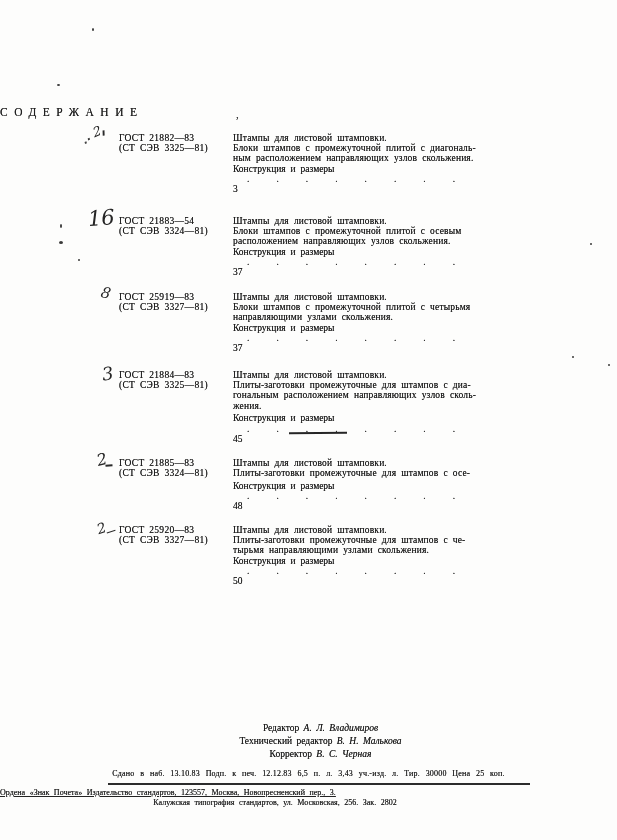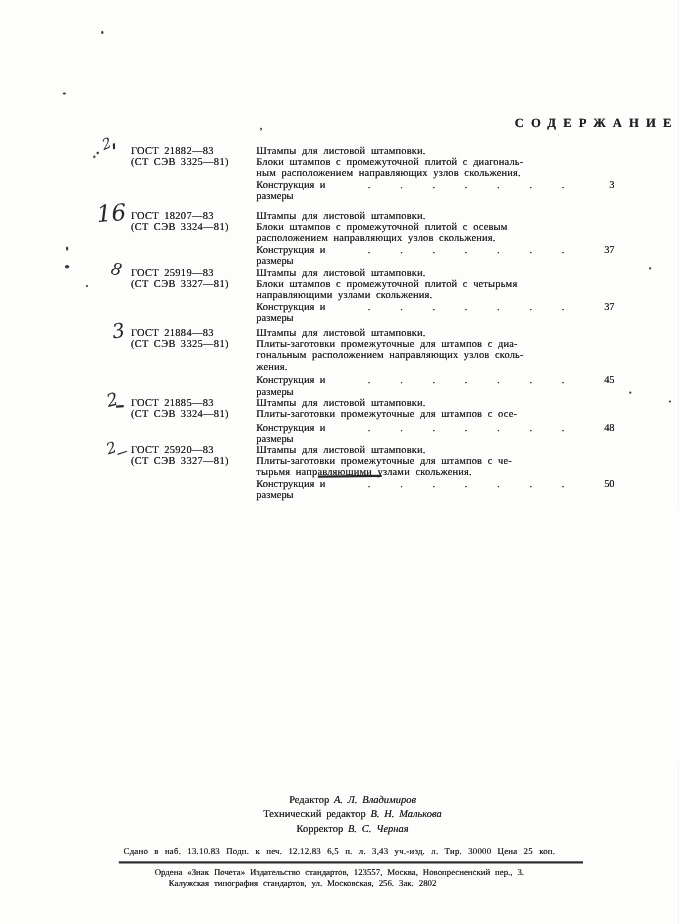--- a/index.html
+++ b/index.html
@@ -9,22 +9,22 @@
     margin:0 auto;
     background:#fdfdfc;
     font-family:"Liberation Serif", serif;
     color:#1b1b1b;
     overflow:hidden;
     text-shadow:0 0 .3px rgba(20,20,20,.75);
   }
   
   .title{
     position:absolute;left:0;top:106;width:617px;top:106px;
-    text-align:right;
-    font-size:11.5px;font-weight:bold;letter-spacing:6.5px;
+    text-align:left;
+    font-size:11.5px;font-weight:normal;letter-spacing:6.5px;
     color:#202020;
   }
   .stray-comma{
     position:absolute;left:236px;top:108px;font-size:11px;color:#333;
   }
   
   .toc{
     position:absolute;left:85px;top:130px;width:462px;
     font-size:9.5px;line-height:10.2px;
   }
@@ -34,21 +34,21 @@
     position:relative;
   }
   .entry:nth-child(1){margin-bottom:8px;padding-top:3px;}
   .entry:nth-child(2){margin-bottom:1px;}
   .entry:nth-child(3){margin-bottom:3px;}
   .entry:nth-child(4){margin-bottom:0;}
   .entry:nth-child(5){margin-bottom:0;}
   .gost-cell{white-space:nowrap;letter-spacing:.3px;word-spacing:2px;}
   .desc-cell{position:relative;}
   .desc-line{word-spacing:2.5px;letter-spacing:.15px;}
-  .conclusion{display:flex;align-items:baseline;word-spacing:2.5px;}
+  .conclusion{display:flex;align-items:baseline;word-spacing:2.5px;flex-direction:column;}
   .entry:nth-child(4) .conclusion,
   .entry:nth-child(5) .conclusion{margin-top:2.5px;}
   .leader{
     flex:1 1 auto;overflow:hidden;white-space:nowrap;
     letter-spacing:27px;text-indent:14px;color:#2a2a2a;
   }
   .pagenum{flex:0 0 24px;text-align:right;font-size:9.5px;}
   
   .margin-note{
     position:absolute;
@@ -84,21 +84,21 @@
     position:absolute;left:0;top:769px;width:617px;
     text-align:center;font-size:8px;word-spacing:3.5px;letter-spacing:.2px;
     color:#222;
   }
   .footer-rule{
     position:absolute;left:108px;top:783px;width:422px;height:1.5px;
     background:#2c2c2c;
   }
   .publisher{
     position:absolute;left:0;top:788px;width:617px;
-    text-align:center;font-size:8px;word-spacing:2.5px;color:#222;
+    text-align:left;font-size:8px;word-spacing:2.5px;color:#222;text-decoration:underline;
   }
   .printer{
     position:absolute;left:0;top:798px;width:550px;
     text-align:center;font-size:8px;word-spacing:2.5px;color:#222;
   }
   
   .speck{position:absolute;background:#3a3a3a;border-radius:50%;}
   .speck.s1{left:92px;top:28px;width:2px;height:3px;}
   .speck.s2{left:57px;top:84px;width:3px;height:2px;}
   .speck.s3{left:60px;top:224px;width:2px;height:4px;}
@@ -138,21 +138,21 @@
           <span class="pagenum">3</span>
         </div>
       </div>
     </div>
 
     <div class="entry">
       <div class="note-cell">
           <span class="margin-note">16</span>
         </div>
       <div class="gost-cell">
-        <div>ГОСТ 18207—83</div>
+        <div>ГОСТ 21883—54</div>
         <div>(СТ СЭВ 3324—81)</div>
       </div>
       <div class="desc-cell">
         <div>
             <div class="desc-line">Штампы для листовой штамповки.</div>
             <div class="desc-line">Блоки штампов с промежуточной плитой с осевым</div>
             <div class="desc-line">расположением направляющих узлов скольжения.</div>
           </div>
         <div class="conclusion">
           <span>Конструкция и размеры</span>

